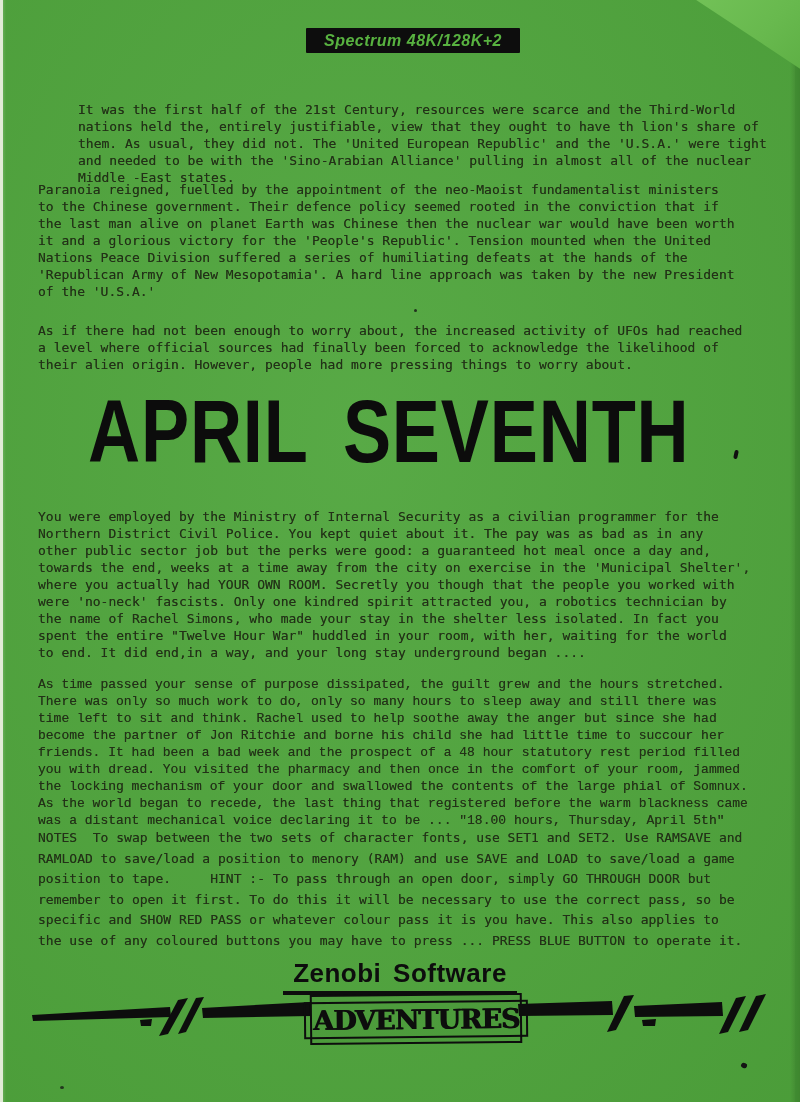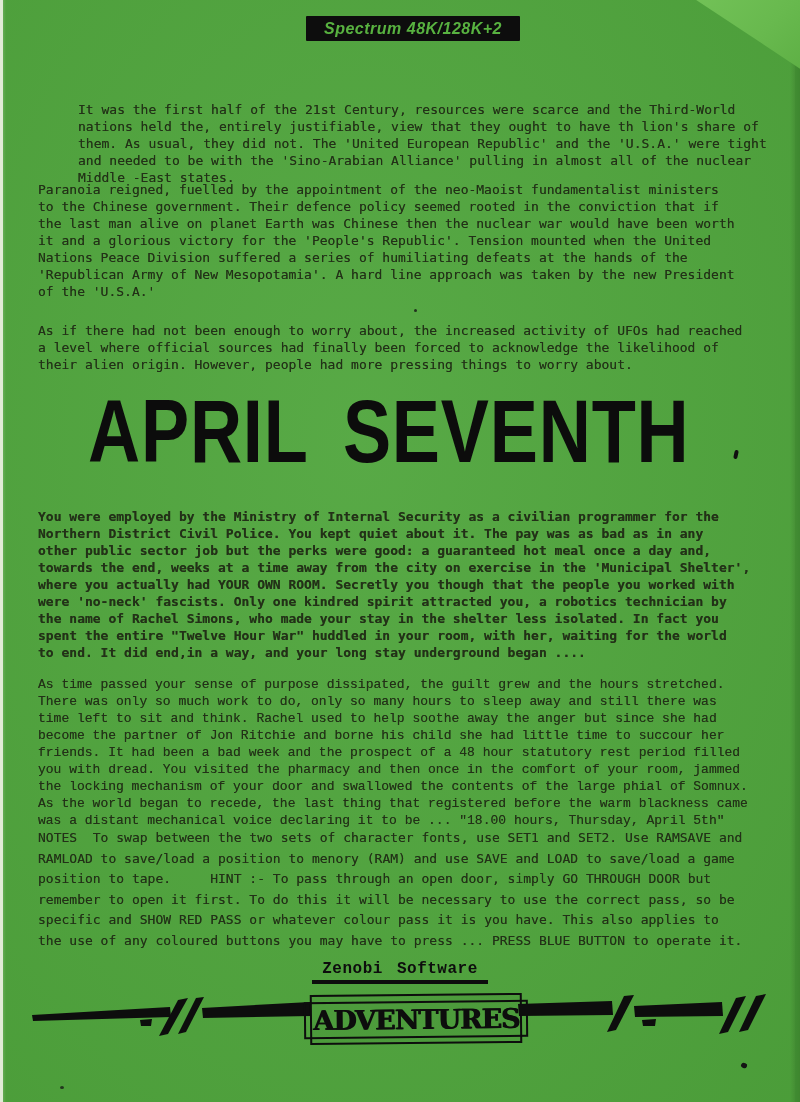--- a/index.html
+++ b/index.html
@@ -14,53 +14,53 @@
     color:#233018;
   }
   .edge-left{position:absolute;left:0;top:0;width:3px;height:100%;background:#edf1e3;opacity:.9;}
   .edge-right{position:absolute;right:0;top:0;width:5px;height:100%;background:#3e8a30;opacity:.55;}
   .corner-fold{
     position:absolute;right:0;top:0;width:118px;height:88px;
     background:linear-gradient(135deg,#73c258 0%,#68b94e 55%,#5cae43 100%);
     clip-path:polygon(12% 0,100% 0,100% 78%);
   }
   .badge{
-    position:absolute;left:306px;top:16px;width:214px;height:25px;
+    position:absolute;left:306px;top:28px;width:214px;height:25px;
     background:#0d0d0d;display:flex;align-items:center;justify-content:center;
     border-radius:1px;
   }
   .badge span{
     font-family:"Liberation Sans",sans-serif;font-weight:bold;font-style:italic;
     font-size:16px;letter-spacing:.5px;color:#58b240;white-space:nowrap;
   }
   .para{
     position:absolute;left:38px;white-space:pre;
     font-size:13px;line-height:17px;letter-spacing:0;
     text-shadow:0 0 .4px rgba(20,35,10,.55);
   }
   .p1{top:101px;margin-left:40px;}
   .p2{top:181px;}
   .p3{top:322px;}
-  .p4{top:508px;font-weight:bold;}
+  .p4{top:508px;}
   .p5{top:676px;font-family:Liberation Mono, monospace;}
   .notes{top:828px;line-height:20.5px;}
   .notes .u{text-underline-offset:3px;text-decoration-thickness:1.5px;}
   .title{
     position:absolute;left:88px;top:384px;margin:0;
     font-family:"Liberation Sans",sans-serif;font-weight:bold;
     font-size:88px;line-height:92px;color:#0c0c0c;
     letter-spacing:1px;word-spacing:18px;white-space:nowrap;
     transform:scale(.82,1.02);transform-origin:left top;
   }
   .zenobi{
     position:absolute;left:0;top:958px;width:800px;text-align:center;
   }
   .zenobi span{
-    display:inline-block;font-family:Liberation Mono, monospace;font-weight:bold;
-    font-size:16px;letter-spacing:.5px;word-spacing:4px;color:#0d0d0d;
+    display:inline-block;font-family:Liberation Sans, sans-serif;font-weight:bold;
+    font-size:26px;letter-spacing:.5px;word-spacing:4px;color:#0d0d0d;
     border-bottom:4px solid #0d0d0d;padding:0 10px 2px 10px;
   }
   .logo-row{
     position:absolute;left:0;top:992px;width:800px;height:56px;
   }
   .wire{position:absolute;top:0;height:56px;}
   .wire-left{left:20px;width:292px;}
   .wire-right{left:516px;width:268px;}
   .adv-box{
     position:absolute;left:310px;top:2px;width:208px;height:46px;

